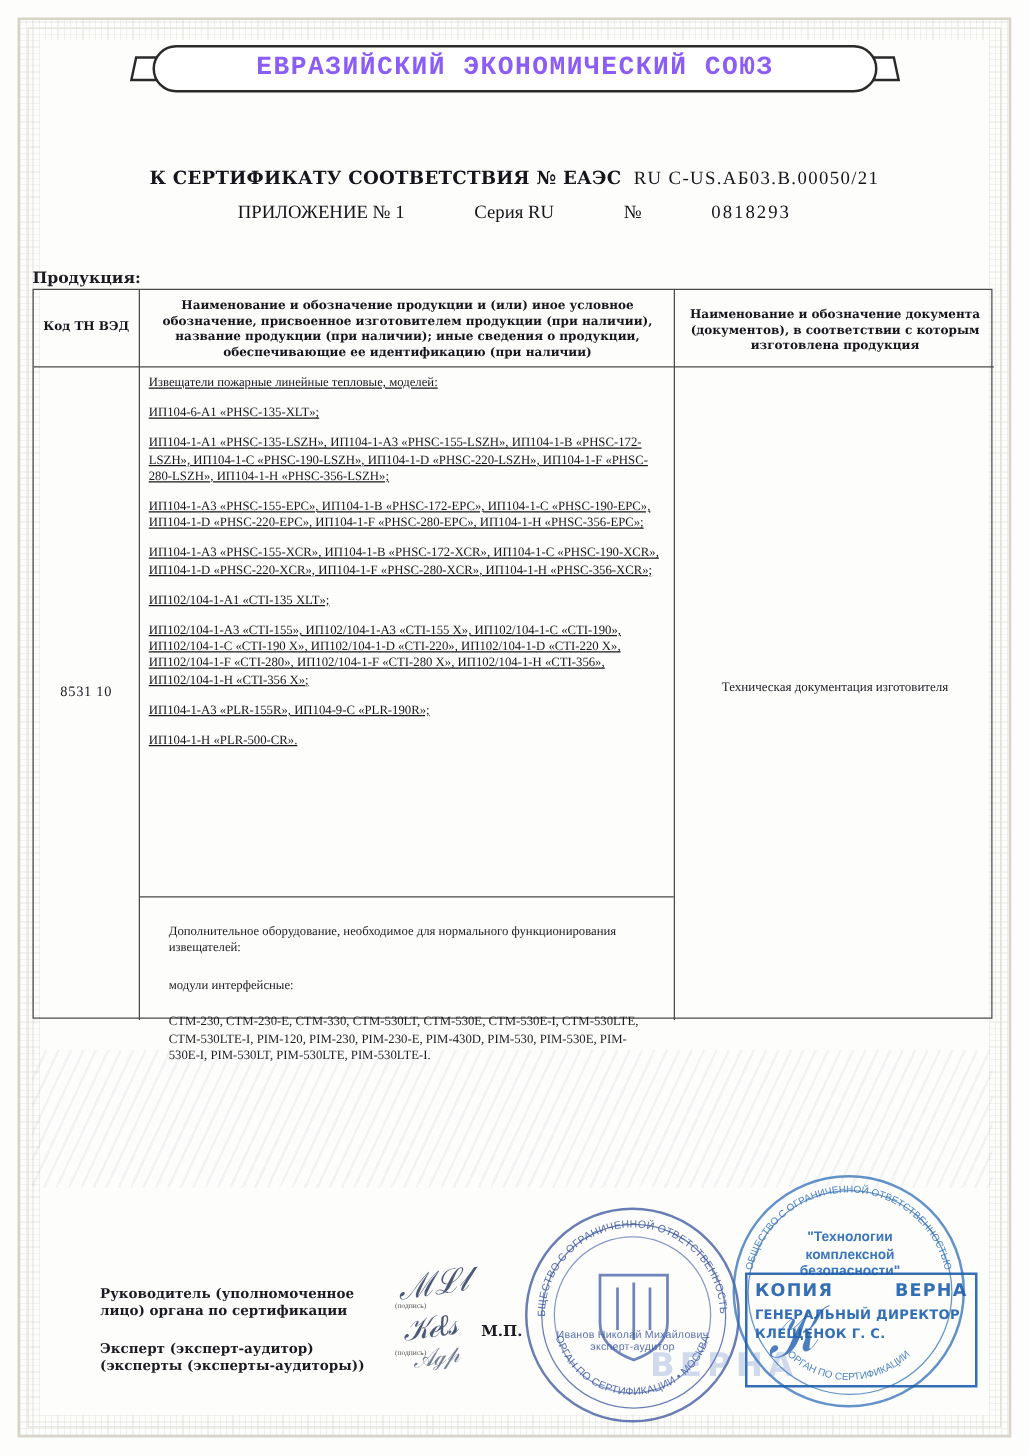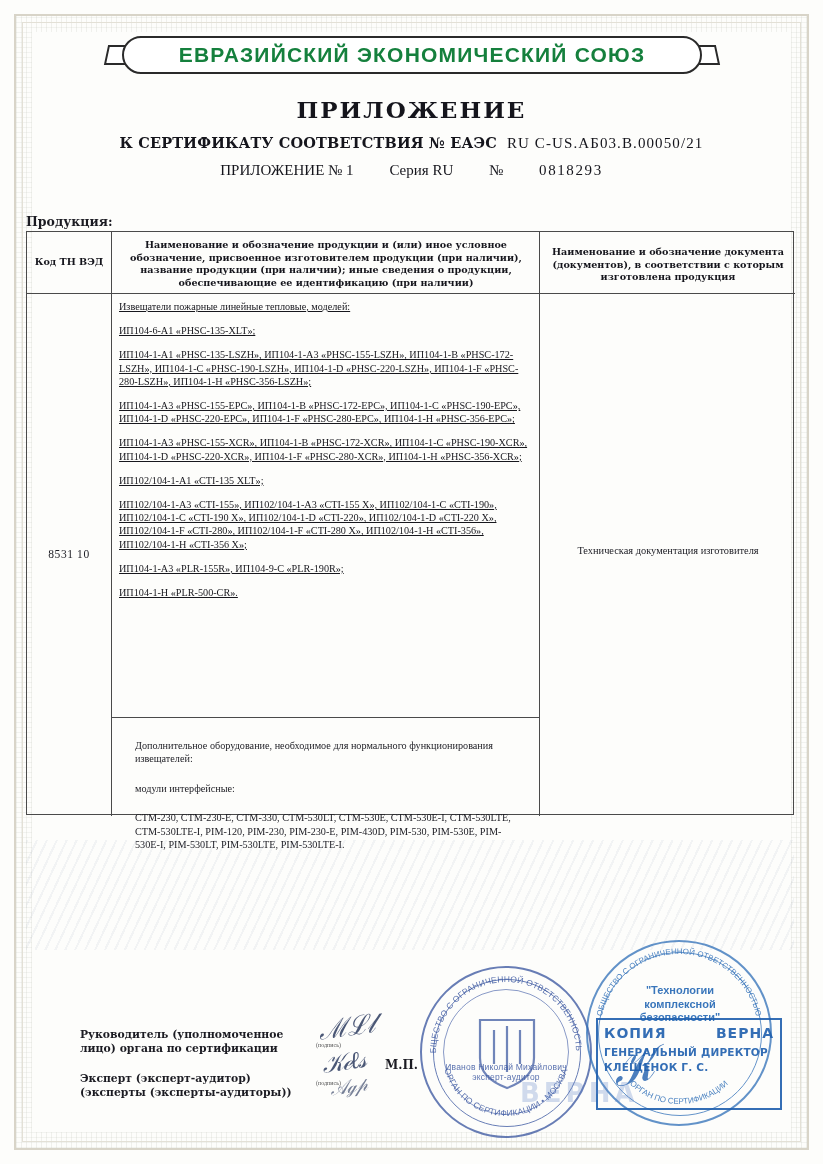--- a/index.html
+++ b/index.html
@@ -69,25 +69,25 @@
     border-radius: 19px / 19px;
     box-sizing: border-box;
     background: #ffffff;
   }
   .banner .ribbon-text {
     position: absolute;
     left: 0; top: 0;
     width: 580px; height: 38px;
     line-height: 38px;
     text-align: center;
-    font-family: Liberation Sans, sans-serif;
+    font-family: Liberation Mono, monospace;
     font-weight: bold;
     font-size: 21px;
     letter-spacing: 1.2px;
-    color: #15803d;
+    color: #8b5cf6;
     white-space: nowrap;
   }
   .banner .wing {
     position: absolute;
     top: 9px;
     width: 22px; height: 20px;
     border: 2px solid #2a2a2a;
     box-sizing: border-box;
     background: #fff;
   }
@@ -129,21 +129,21 @@
   }
   .subtitle-row2 {
     position: absolute;
     left: 0; top: 162px;
     width: 823px;
     text-align: center;
     font-size: 15px;
     color: #15151c;
     white-space: nowrap;
   }
-  .subtitle-row2 .seg { margin: 0 16px; }
+  .subtitle-row2 .seg { margin: 0 26px; }
   .subtitle-row2 .seriesnum { letter-spacing: 1.6px; }
 
   .prod-label {
     position: absolute;
     left: 26px; top: 214px;
     font-size: 12.5px;
     font-weight: bold;
     font-family: "DejaVu Serif", serif;
   }
 
@@ -400,21 +400,20 @@
   <div class="border-outer"></div>
   <div class="border-inner"></div>
 
   <div class="banner">
     <div class="wing left"></div>
     <div class="wing right"></div>
     <div class="ribbon"></div>
     <div class="ribbon-text">ЕВРАЗИЙСКИЙ ЭКОНОМИЧЕСКИЙ СОЮЗ</div>
   </div>
 
-  <div class="title-main">ПРИЛОЖЕНИЕ</div>
 
   <div class="subtitle-row">
     <span class="bold">К СЕРТИФИКАТУ СООТВЕТСТВИЯ № ЕАЭС</span>
     <span class="num">RU C-US.АБ03.В.00050/21</span>
   </div>
 
   <div class="subtitle-row2">
     <span class="seg">ПРИЛОЖЕНИЕ № 1</span>
     <span class="seg">Серия RU</span>
     <span class="seg">№</span>

